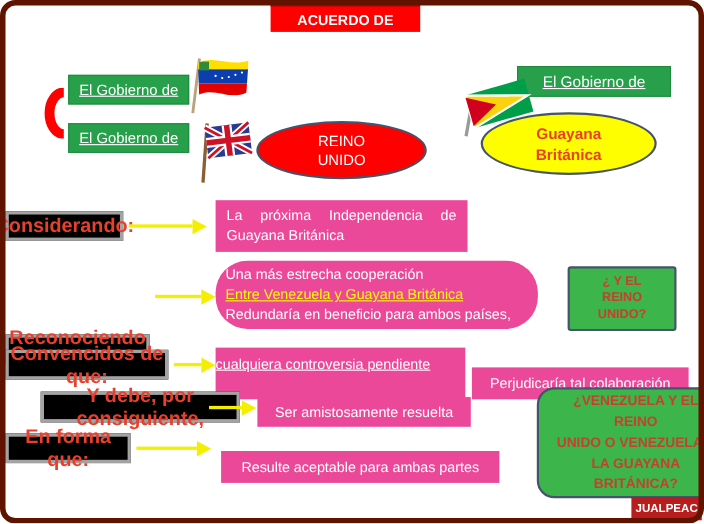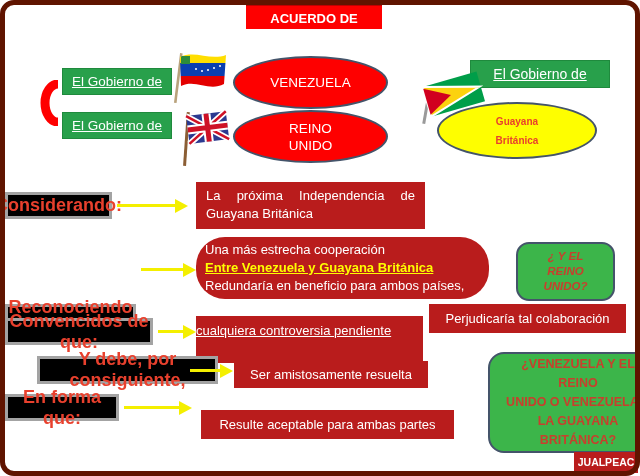--- a/index.html
+++ b/index.html
@@ -23,21 +23,21 @@
   .gov-r{left:470px;top:60px;width:140px;height:28px;line-height:27px;font-size:14px;}
 
   
   .ellipse{border:2.5px solid #44546A;border-radius:50%;text-align:center;
            display:flex;align-items:center;justify-content:center;}
   .ell-ve{left:233px;top:56px;width:155px;height:53px;background:#FE0000;color:#fff;
           font-size:13.5px;}
   .ell-ru{left:233px;top:110px;width:155px;height:53px;background:#FE0000;color:#fff;
           font-size:13.5px;line-height:17px;}
   .ell-gy{left:437px;top:102px;width:160px;height:57px;background:#FEFE00;color:#E8402D;
-          font-size:10px;font-weight:bold;line-height:19px;}
+          font-size:14px;font-weight:bold;line-height:19px;}
 
   
   .ylabel{background:#000000;border:3px solid #a3a3a3;color:#E8402D;font-weight:bold;
           font-size:18px;text-align:center;display:flex;align-items:center;justify-content:center;}
   .r1{left:5px;top:192px;width:107px;height:27px;}
   .r2{left:5px;top:256px;width:131px;height:27px;margin-top:48px;}
   .r3{left:5px;top:318px;width:148px;height:27px;}
   .r4{left:5px;top:356px;width:181px;height:28px;margin-left:32px;}
   .r5{left:5px;top:394px;width:114px;height:27px;}
 
@@ -46,37 +46,37 @@
   .arrow::after{content:"";position:absolute;right:-13px;top:50%;transform:translateY(-50%);
                 border-left:13px solid #F4EF00;border-top:7px solid transparent;
                 border-bottom:7px solid transparent;}
   .a1{left:117px;top:204px;width:58px;}
   .a2{left:141px;top:268px;width:42px;}
   .a3{left:158px;top:330px;width:25px;}
   .a4{left:190px;top:369px;width:30px;}
   .a5{left:124px;top:406px;width:55px;}
 
   
-  .bluebox{background:#b91c1c;color:#fff;font-size:13px;}
+  .bluebox{background:#ec4899;color:#fff;font-size:13px;}
   .b1{left:196px;top:182px;width:229px;height:47px;padding:5px 10px;line-height:18px;}
   .b1 .jline{display:block;text-align:justify;text-align-last:justify;}
   .b1 .l2{display:block;}
   .b2{left:196px;top:237px;width:293px;height:62px;padding:4px 9px;line-height:18px;border-radius:29px;}
   .b2 span{display:block;}
-  .b2 .hl{color:#FEFE00;font-weight:bold;text-decoration:underline;}
+  .b2 .hl{color:#FEFE00;font-weight:normal;text-decoration:underline;}
   .b3a{left:196px;top:316px;width:227px;height:47px;text-align:left;line-height:29px;text-decoration:underline;}
-  .b3b{left:429px;top:304px;width:197px;height:29px;text-align:center;line-height:29px;}
+  .b3b{left:429px;top:334px;width:197px;height:29px;text-align:center;line-height:29px;}
   .b4{left:234px;top:361px;width:194px;height:27px;text-align:center;line-height:27px;}
   .b5{left:201px;top:394px;width:253px;height:29px;text-align:center;line-height:29px;margin-top:16px;}
 
   
   .qbox{background:#3CB54A;border:2.5px solid #44546A;color:#C7402D;font-weight:bold;
         text-align:center;display:flex;align-items:center;justify-content:center;}
-  .q1{left:516px;top:242px;width:99px;height:59px;border-radius:13px;font-size:11.5px;
-      line-height:15px;font-style:italic;}
+  .q1{left:516px;top:242px;width:99px;height:59px;border-radius:3px;font-size:11.5px;
+      line-height:15px;}
   .q2{left:456px;top:352px;width:180px;height:101px;border-radius:16px;font-size:12.5px;
       line-height:19px;margin-left:32px;}
 
   
   .credit{left:574px;top:452px;width:64px;height:21px;background:#b91c1c;color:#fff;
           font-size:10.5px;font-weight:bold;text-align:center;line-height:21px;}
 
   svg{display:block;}
 </style>
 </head>
@@ -117,21 +117,20 @@
     <rect x="11" y="6" width="3" height="54" fill="#8B5E34" transform="rotate(4 12 32)"></rect>
     <g transform="rotate(-7 14 26)">
       <rect x="14" y="10" width="40" height="28" fill="#2B3990"></rect>
       <path d="M14 10 L54 38 M54 10 L14 38" stroke="#ffffff" stroke-width="6"></path>
       <path d="M14 10 L54 38 M54 10 L14 38" stroke="#CE1126" stroke-width="2.5"></path>
       <path d="M34 10 V38 M14 24 H54" stroke="#ffffff" stroke-width="9"></path>
       <path d="M34 10 V38 M14 24 H54" stroke="#CE1126" stroke-width="5"></path>
     </g>
   </svg>
 
-  <div class="abs ellipse ell-ve">VENEZUELA</div>
   <div class="abs ellipse ell-ru pre">REINO
 UNIDO</div>
 
   <div class="abs gbox gov-r">El Gobierno de</div>
 
   <svg class="abs" style="left:418px;top:70px;" width="70" height="60" viewBox="0 0 70 60">
     <rect x="7" y="22" width="3" height="32" fill="#9a9a9a" transform="rotate(10 8 38)"></rect>
     <g transform="rotate(-16 10 32)">
       <rect x="9" y="16" width="56" height="31" fill="#009E49"></rect>
       <path d="M9 16 L64 31.5 L9 47 Z" fill="#FCD20E" stroke="#ffffff" stroke-width="2"></path>

